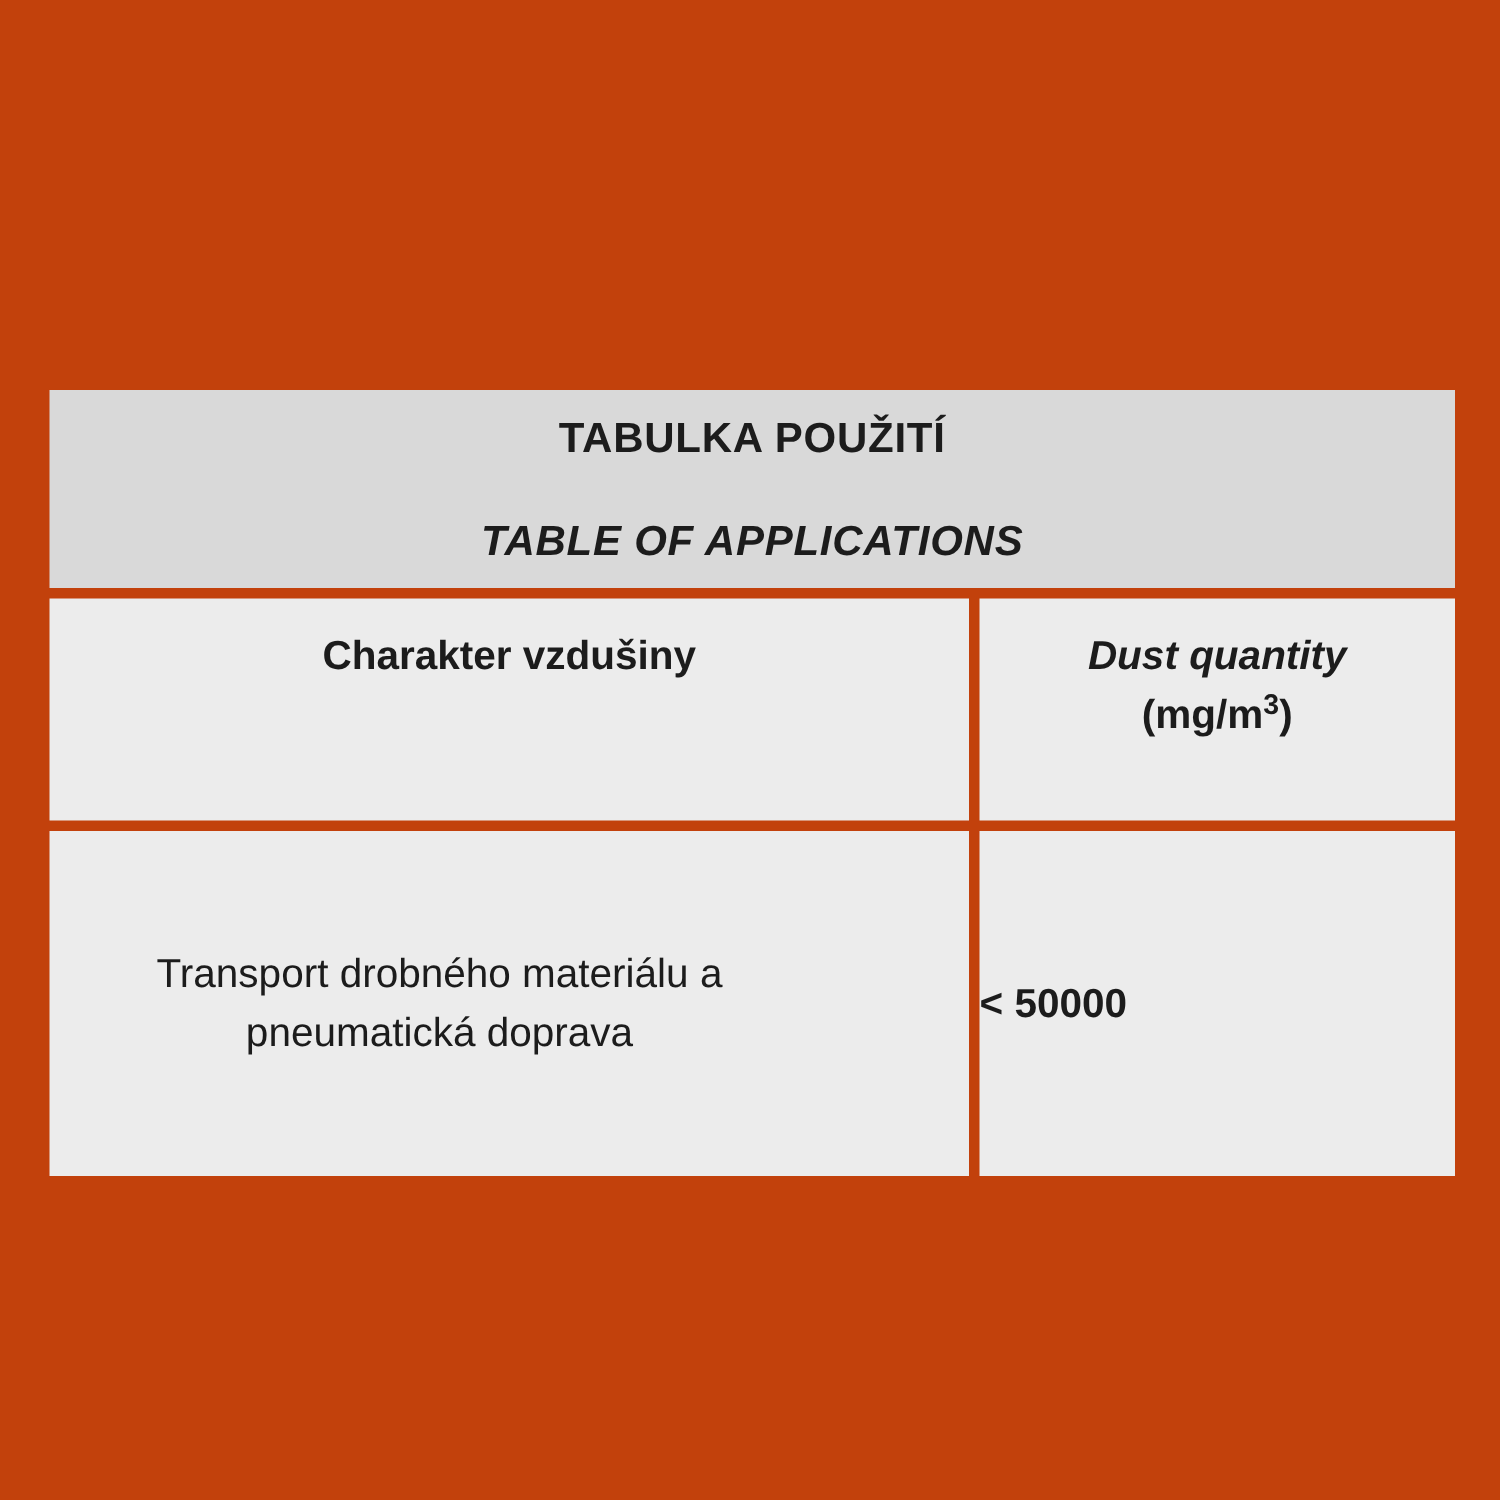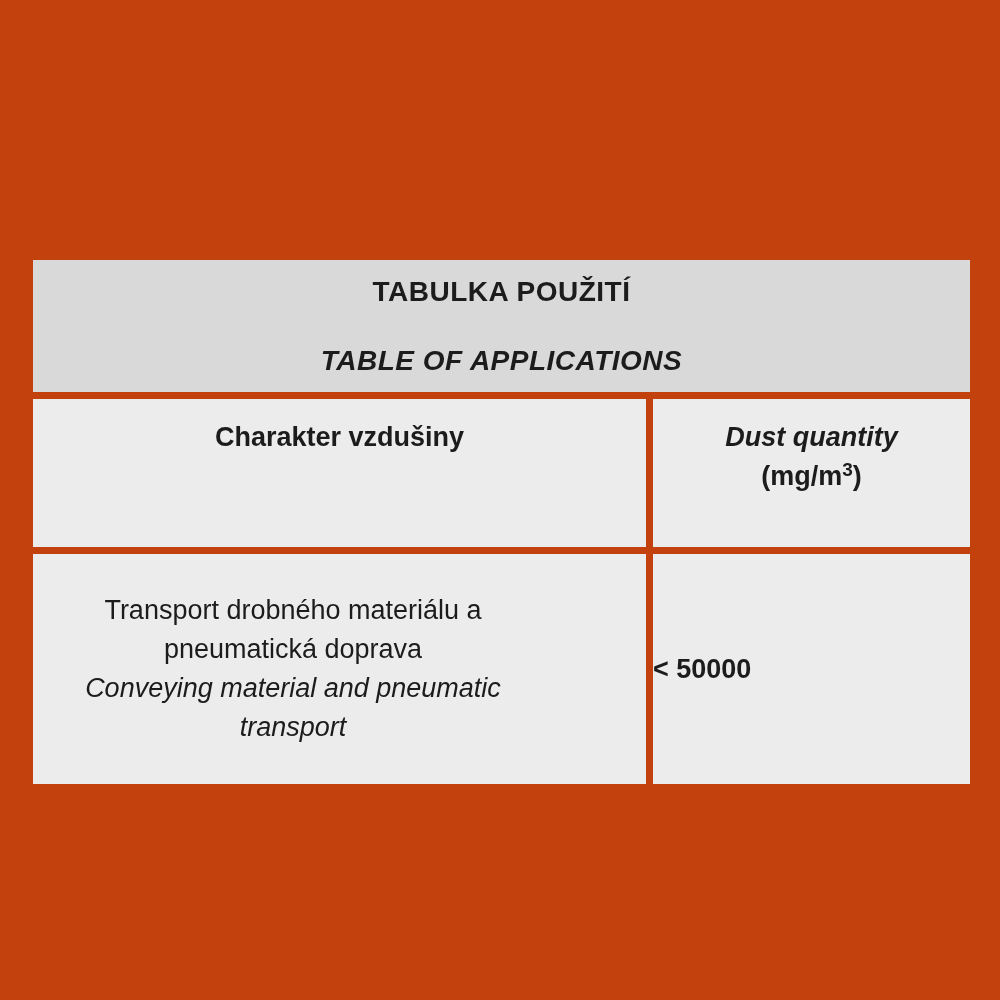--- a/index.html
+++ b/index.html
@@ -106,21 +106,20 @@
       </div>
       <div class="cell right">
         <div class="italic">Dust quantity</div>
         <div class="unit"><span>(mg/m</span><sup>3</sup><span>)</span></div>
       </div>
     </div>
 
     <div class="trow data-row">
       <div class="cell left">
         <div class="cs-line">Transport drobného materiálu a pneumatická doprava</div>
-        <div class="en-line">Conveying material and pneumatic transport</div>
       </div>
       <div class="cell right">
         <div>&lt; 50000</div>
       </div>
     </div>
 
   </div>
 </div>
 
 </body></html>

